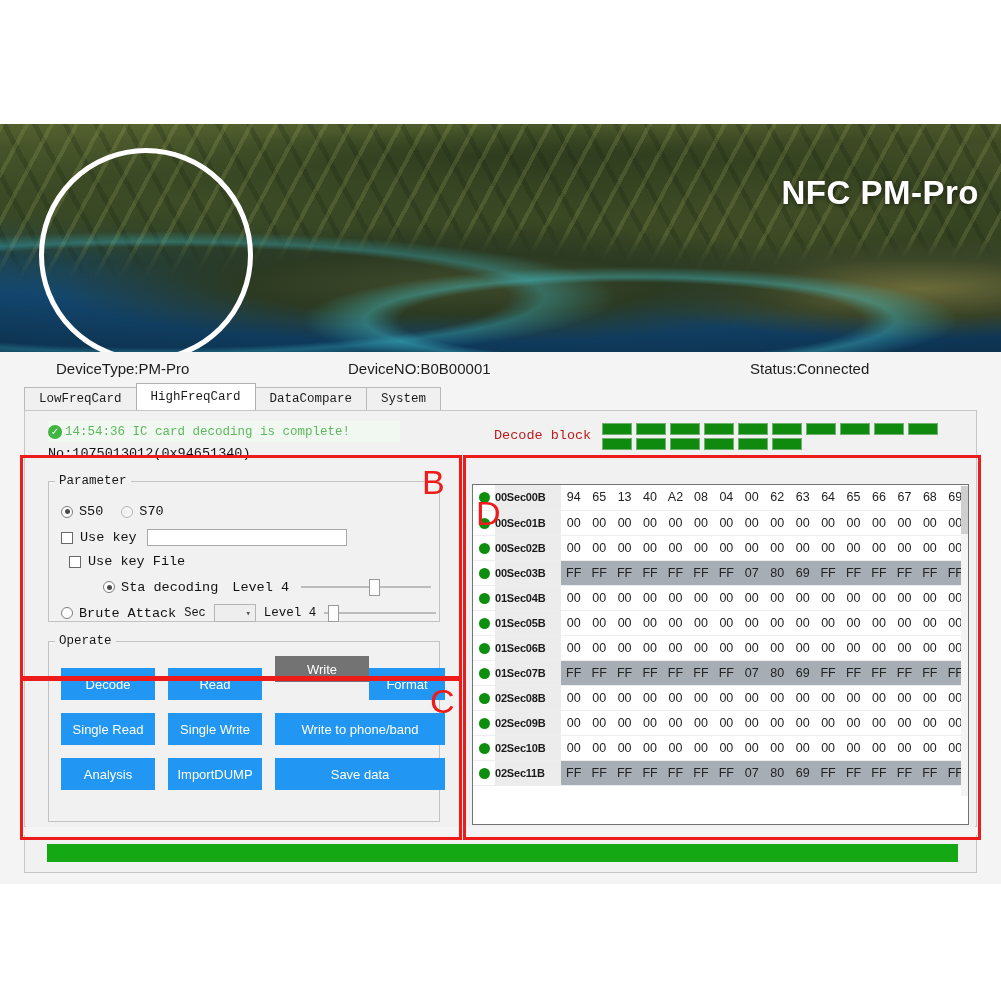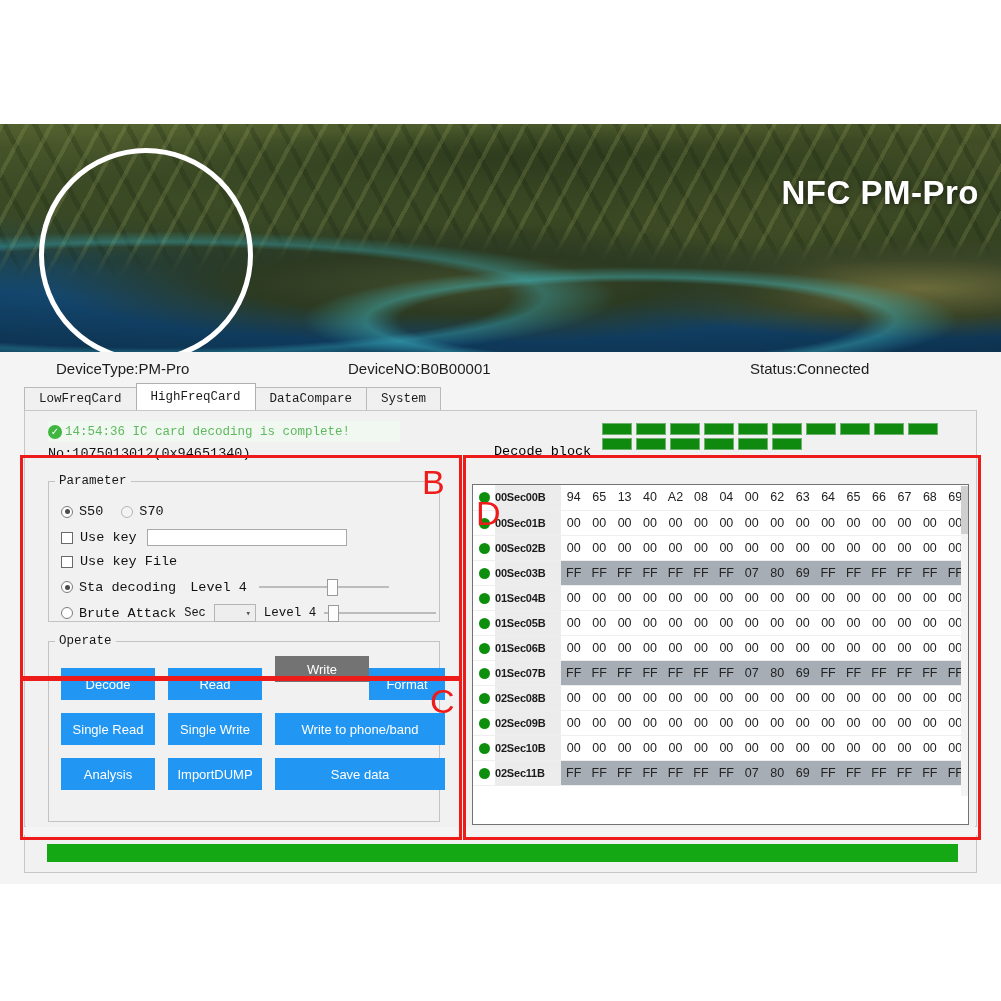--- a/index.html
+++ b/index.html
@@ -347,24 +347,24 @@
   
   #right-col {
     position: absolute;
     left: 441px; top: 1px;
     right: 1px;
     height: 100%;
     background: #f1f1f1;
   }
   #decode-label {
     position: absolute;
-    left: 28px; top: 32px;
+    left: 28px; top: 16px;
     font-family: "Liberation Mono", monospace;
     font-size: 13.5px;
-    color: #000000;
+    color: #b91c1c;
   }
   #decode-blocks {
     position: absolute;
     left: 136px; top: 11px;
     width: 338px;
     display: flex;
     flex-wrap: wrap;
     gap: 3px 4px;
   }
   .dblock {
@@ -524,26 +524,26 @@
           <span class="radio dim" style="margin-left:18px;"></span>
           <span>S70</span>
         </div>
 
         <div class="row" style="left:12px; top:41px;">
           <span class="cbox"></span>
           <span>Use key</span>
           <span class="txtin"></span>
         </div>
 
-        <div class="row" style="left:12px; top:66px;">
+        <div class="row" style="left:20px; top:66px;">
           <span class="cbox"></span>
           <span>Use key File</span>
         </div>
 
-        <div class="row" style="left:12px; top:91px; width:370px;">
+        <div class="row" style="left:12px; top:91px; width:370px;justify-content:flex-end;">
           <span class="radio on"></span>
           <span>Sta decoding</span>
           <span style="margin-left:14px;">Level 4</span>
           <span class="slider" style="margin-left:12px; width:130px;">
             <span class="track"></span>
             <span class="knob" style="left:52%;"></span>
           </span>
         </div>
 
         <div class="row" style="left:12px; top:116px; width:380px;">

